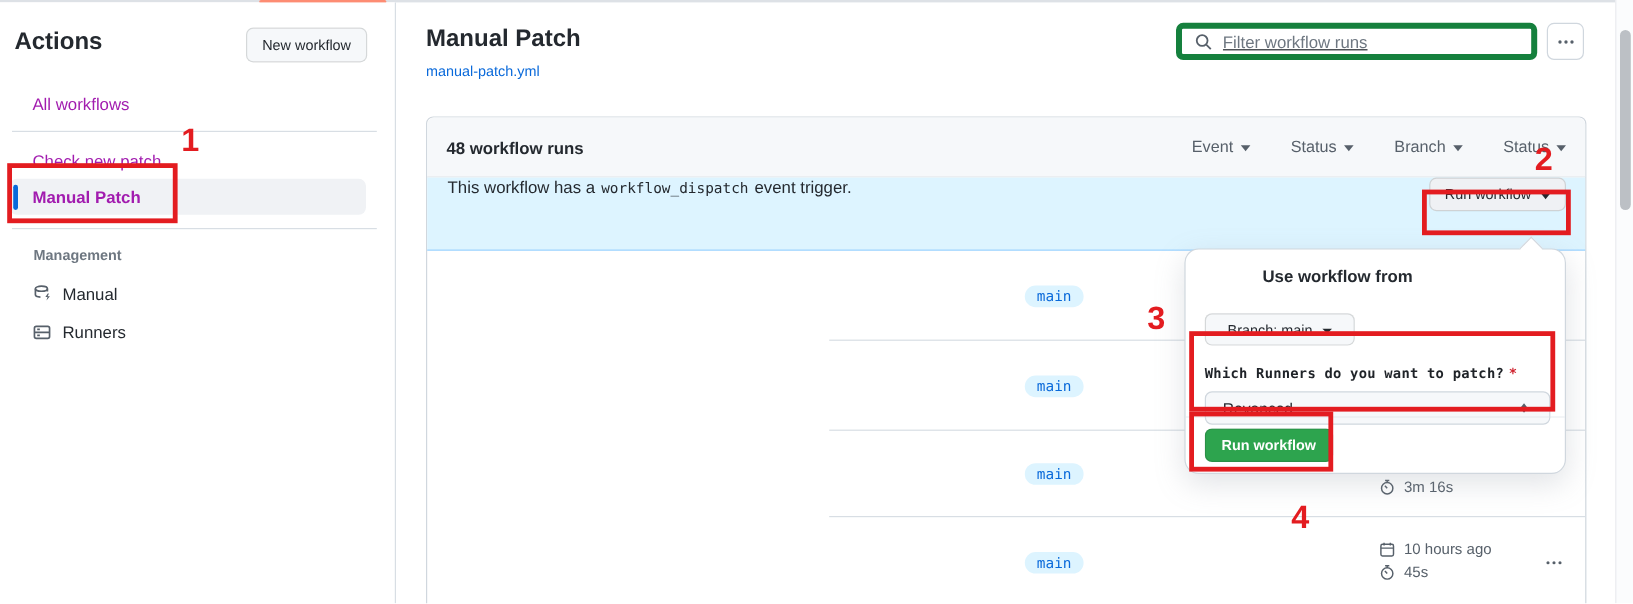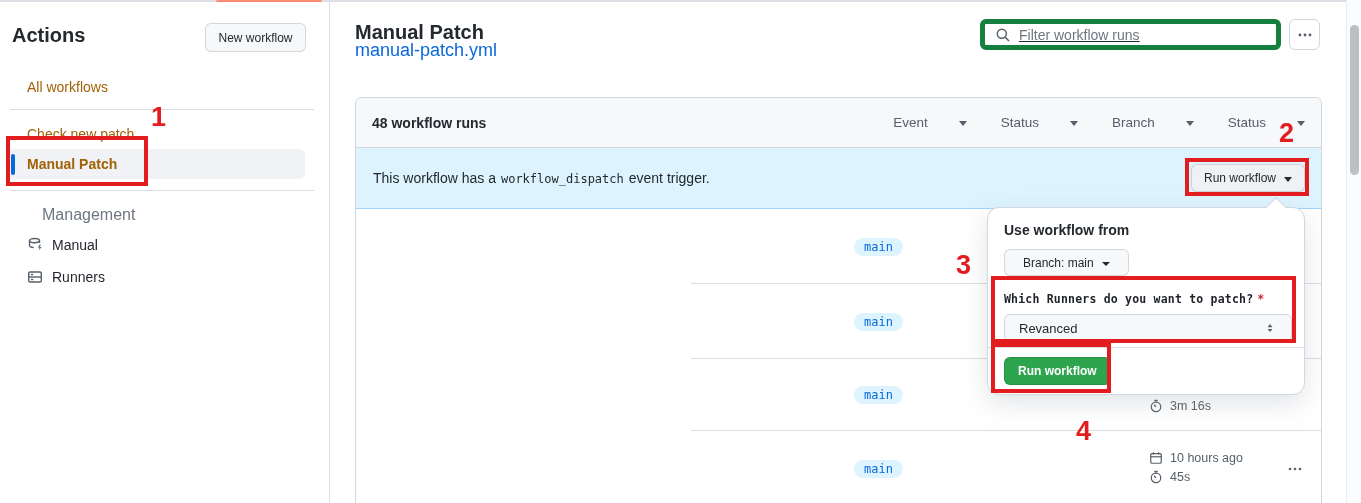--- a/index.html
+++ b/index.html
@@ -9,69 +9,69 @@
 
   
   .top-line { position:absolute; left:0; top:0; width:100%; height:2px; background:#dde1e6; }
   .tab-underline { position:absolute; left:216px; top:0; width:106px; height:3px; background:#fd8c73; border-radius:2px; }
 
   
   .sidebar { position:absolute; left:0; top:2px; width:330px; height:501px; border-right:1px solid #d8dee4; background:#fff; }
   .sidebar-title { position:absolute; left:12px; top:22px; font-size:20px; font-weight:700; color:#24292f; }
   .btn { display:inline-flex; align-items:center; justify-content:center; border:1px solid rgba(27,31,36,0.15); border-radius:6px; background:#f6f8fa; font-size:12px; font-weight:500; color:#24292f; cursor:pointer; font-family:inherit; }
   .new-workflow-btn { position:absolute; left:205px; top:21px; width:101px; height:29px; }
-  .side-item { position:absolute; left:8px; width:297px; height:30px; display:flex; align-items:center; padding-left:19px; font-size:14px; color:#a16207; border-radius:6px; cursor:pointer; }
+  .side-item { position:absolute; left:8px; width:297px; height:30px; display:flex; align-items:center; padding-left:19px; font-size:14px; color:#a21caf; border-radius:6px; cursor:pointer; }
   .side-item.all { top:70px; }
   .side-item.check { top:117px; }
   .side-item.selected { top:147px; background:#f0f2f5; font-weight:700; }
   .selected-bar { position:absolute; left:3px; top:5px; width:4px; height:21px; border-radius:2px; background:#0969da; }
   .side-divider { position:absolute; left:10px; width:304px; height:1px; background:#d8dee4; }
   .div1 { top:107px; } .div2 { top:188px; }
-  .mgmt-label { position:absolute; left:42px; top:204px; font-size:16px; font-weight:400; color:#6e7781; }
+  .mgmt-label { position:absolute; left:28px; top:204px; font-size:12px; font-weight:700; color:#6e7781; }
   .mgmt-item { position:absolute; left:27px; display:flex; align-items:center; gap:9px; font-size:14px; color:#24292f; cursor:pointer; }
   .mgmt-caches { top:235px; } .mgmt-runners { top:267px; }
   .icon16 { width:16px; height:16px; flex:0 0 16px; }
 
   
   .page-title { position:absolute; left:355px; top:21px; font-size:20px; font-weight:600; color:#24292f; }
-  .file-link { position:absolute; left:355px; top:40px; font-size:18px; color:#0969da; text-decoration:none; cursor:pointer; }
+  .file-link { position:absolute; left:355px; top:52px; font-size:12px; color:#0969da; text-decoration:none; cursor:pointer; }
   .filter-box { position:absolute; left:980px; top:19px; width:301px; height:31px; border:5px solid #15803d; border-radius:6px; background:#fff; display:flex; align-items:center; padding:0 10px; gap:8px;text-decoration:underline; }
   .filter-box input { border:none; outline:none; flex:1; font-size:14px; font-family:inherit; color:#24292f; background:transparent; }
   .filter-box input::placeholder { color:#6e7781; }
   .more-btn { position:absolute; left:1289px; top:19px; width:31px; height:31px; background:#fff; border:1px solid #d0d7de; border-radius:6px; display:flex; align-items:center; justify-content:center; cursor:pointer; }
 
   
   .runs-card { position:absolute; left:355px; top:97px; width:967px; height:412px; border:1px solid #d0d7de; border-radius:6px; background:#fff; }
   .card-header { height:50px; display:flex; align-items:center; padding:0 16px; background:#f6f8fa; border-bottom:1px solid #d0d7de; border-radius:6px 6px 0 0; }
   .runs-count { font-size:14px; font-weight:700; color:#24292f; }
   .filter-group { margin-left:auto; display:flex; align-items:center; }
-  .filter-dd { display:flex; align-items:center; font-size:13.5px; color:#57606a; margin-left:34px; cursor:pointer;gap:25px; }
+  .filter-dd { display:flex; align-items:center; font-size:13.5px; color:#57606a; margin-left:34px; cursor:pointer; }
   .caret { display:inline-block; width:0; height:0; border-left:4px solid transparent; border-right:4px solid transparent; border-top:5px solid currentColor; margin-left:6px; position:relative; top:1px; }
-  .banner { height:61px; background:#ddf4ff; border-bottom:1px solid rgba(84,174,255,0.45); display:flex; align-items:center; justify-content:space-between; padding:0 16px 0 17px; }
+  .banner { height:61px; background:#ddf4ff; border-bottom:1px solid rgba(84,174,255,0.45); display:flex; justify-content:space-between; padding:0 16px 0 17px; }
   .banner-text { font-size:14px; color:#24292f; }
   .banner-text code { font-family:"DejaVu Sans Mono","Liberation Mono",monospace; font-size:12px; margin:0 5px; color:#24292f; }
   .run-workflow-toggle { height:28px; padding:0 12px; background:#eff1f4; }
   .run-workflow-toggle .caret { margin-left:8px; }
 
   .rows { position:relative; }
   .run-row { position:relative; }
   .run-row.r1,.run-row.r2 { height:75px; } .run-row.r3 { height:72px; } .run-row.r4 { height:75px; }
   .run-row.has-divider::after { content:""; position:absolute; left:335px; right:0; bottom:0; height:1px; background:#d8dee4; }
   .branch-badge { position:absolute; left:498px; top:50%; transform:translateY(-50%); font-family:"DejaVu Sans Mono","Liberation Mono",monospace; font-size:12px; color:#0969da; background:#ddf4ff; border-radius:2em; padding:2px 10px; cursor:pointer; }
   .row-meta { position:absolute; left:793px; display:flex; flex-direction:column; gap:5px; font-size:12.5px; color:#57606a; }
   .r3 .row-meta { top:40px; } .r4 .row-meta { top:20px; }
   .meta-line { display:flex; align-items:center; gap:7px; }
   .row-kebab { position:absolute; left:926px; top:28px; width:26px; height:20px; display:flex; align-items:center; justify-content:center; cursor:pointer; color:#57606a; }
 
   
   .popup { position:absolute; left:987px; top:207px; width:318px; height:188px; background:#fff; border:1px solid #d0d7de; border-radius:12px; box-shadow:0 8px 24px rgba(140,149,159,0.25); z-index:5; }
   .popup-caret { position:absolute; left:281px; top:-8px; width:14px; height:14px; background:#fff; border-left:1px solid #d0d7de; border-top:1px solid #d0d7de; transform:rotate(45deg); }
   .popup-body { padding:14px 16px; }
-  .popup-title { font-size:14px; font-weight:700; color:#24292f; }
-  .branch-select-btn { margin-top:11px; height:27px; padding:0 18px; }
+  .popup-title { font-size:14px; font-weight:700; color:#24292f;margin-left:48px; }
+  .branch-select-btn { margin-top:23px; height:27px; padding:0 18px; }
   .branch-select-btn .caret { margin-left:8px; border-top-width:4px; }
   .input-label { margin-top:16px; font-family:"DejaVu Sans Mono","Liberation Mono",monospace; font-size:11.5px; font-weight:700; color:#1f2328; letter-spacing:0.2px; }
   .required { color:#cf222e; margin-left:4px; }
   .value-select { margin-top:8px; width:288px; height:28px; background:#f6f8fa; border:1px solid #d0d7de; border-radius:6px; display:flex; align-items:center; justify-content:space-between; padding:0 14px; font-size:13px; color:#24292f; cursor:pointer; }
   .popup-footer { position:absolute; left:0; right:0; bottom:0; height:47px; border-top:1px solid #d8dee4; border-radius:0 0 12px 12px; display:flex; align-items:center; padding:0 16px; }
   .green-btn { height:28px; padding:0 13px; background:#2da44e; color:#fff; border:1px solid rgba(27,31,36,0.15); font-weight:600; }
 
   
   .anno-box { position:absolute; border:4px solid #e31c20; z-index:10; pointer-events:none; }
   .box1 { left:6px; top:136px; width:142px; height:50px; }

